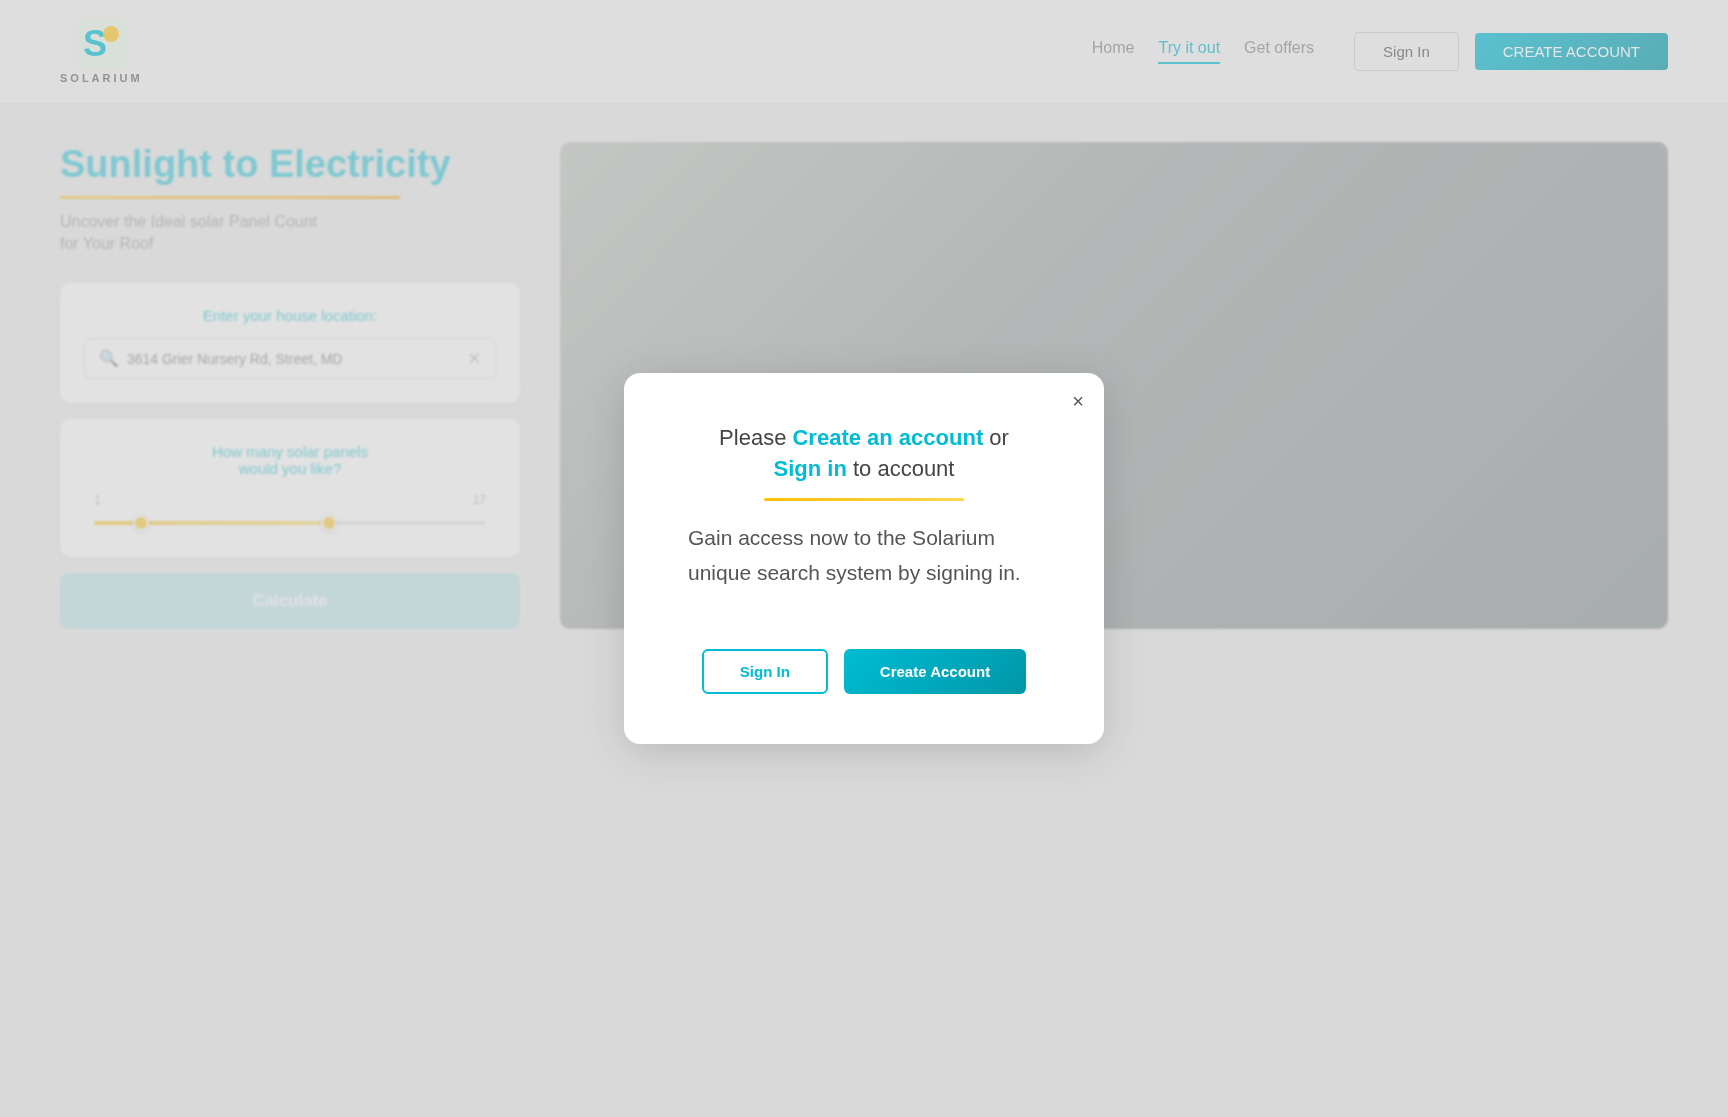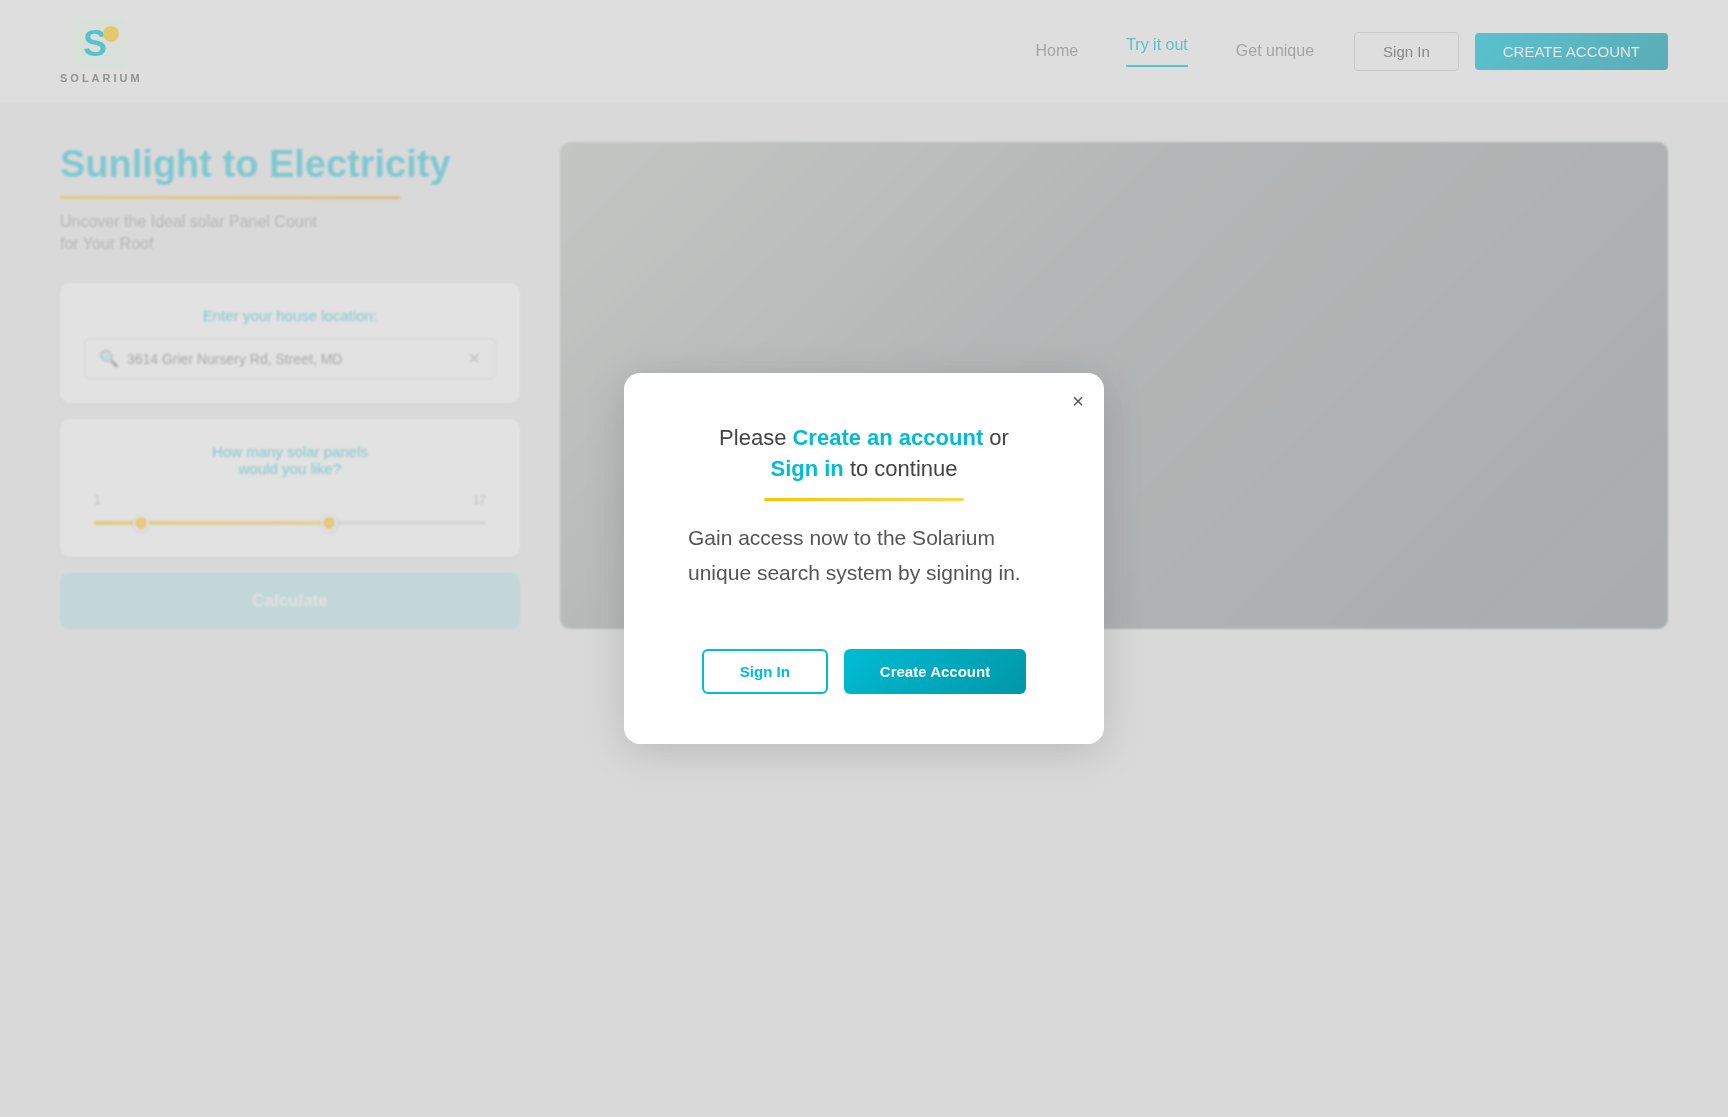--- a/index.html
+++ b/index.html
@@ -34,35 +34,34 @@
     .logo-text {
       font-size: 11px;
       letter-spacing: 3px;
       color: #666;
       font-weight: 600;
       margin-top: 2px;
       text-align: center;
     }
     .nav-links {
       display: flex;
-      align-items: center;
-      gap: 48px;
+      gap: 24px;
       margin-right: 40px;
       margin-left: 44px;
     }
     .nav-link {
       font-size: 16px;
       color: #888;
       text-decoration: none;
       cursor: pointer;
     }
     .nav-link.active {
       color: #00bcd4;
       border-bottom: 2px solid #00bcd4;
-      padding-bottom: 11px;
+      padding-bottom: 5px;
     }
     .nav-actions {
       display: flex;
       gap: 16px;
       align-items: center;
     }
     .btn-signin {
       border: 1.5px solid #ccc;
       background: transparent;
       padding: 10px 28px;
@@ -320,21 +319,21 @@
       <rect width="52" height="52" rx="8" fill="#e8f5e9"></rect>
       <text x="8" y="38" font-size="36" font-weight="900" fill="#00bcd4">S</text>
       <circle cx="36" cy="16" r="8" fill="#ffc107" opacity="0.85"></circle>
     </svg>
     <span class="logo-text">SOLARIUM</span>
   </div>
 
   <div class="nav-links">
     <a class="nav-link">Home</a>
     <a class="nav-link active">Try it out</a>
-    <a class="nav-link">Get unique</a>
+    <a class="nav-link">Get offers</a>
   </div>
 
   <div class="nav-actions">
     <button class="btn-signin">Sign In</button>
     <button class="btn-create-account-nav">CREATE ACCOUNT</button>
   </div>
 </nav>
 
 <div class="main-content">
 
@@ -380,21 +379,21 @@
     <div class="right-panel-img-placeholder"></div>
   </div>
 </div>
 
 <div class="overlay">
   <div class="modal">
     <button class="modal-close">×</button>
 
     <div class="modal-title">
       <span>Please </span><span class="highlight">Create an account</span><span> or </span><br>
-      <span class="sign-in-bold">Sign in</span><span> to continue</span>
+      <span class="sign-in-bold">Sign in</span><span> to account</span>
     </div>
 
     <div class="modal-divider"></div>
 
     <div class="modal-body">
       <p>Gain access now to the Solarium<br>unique search system by signing in.</p>
       <br>
     </div>
 
     <div class="modal-actions">

